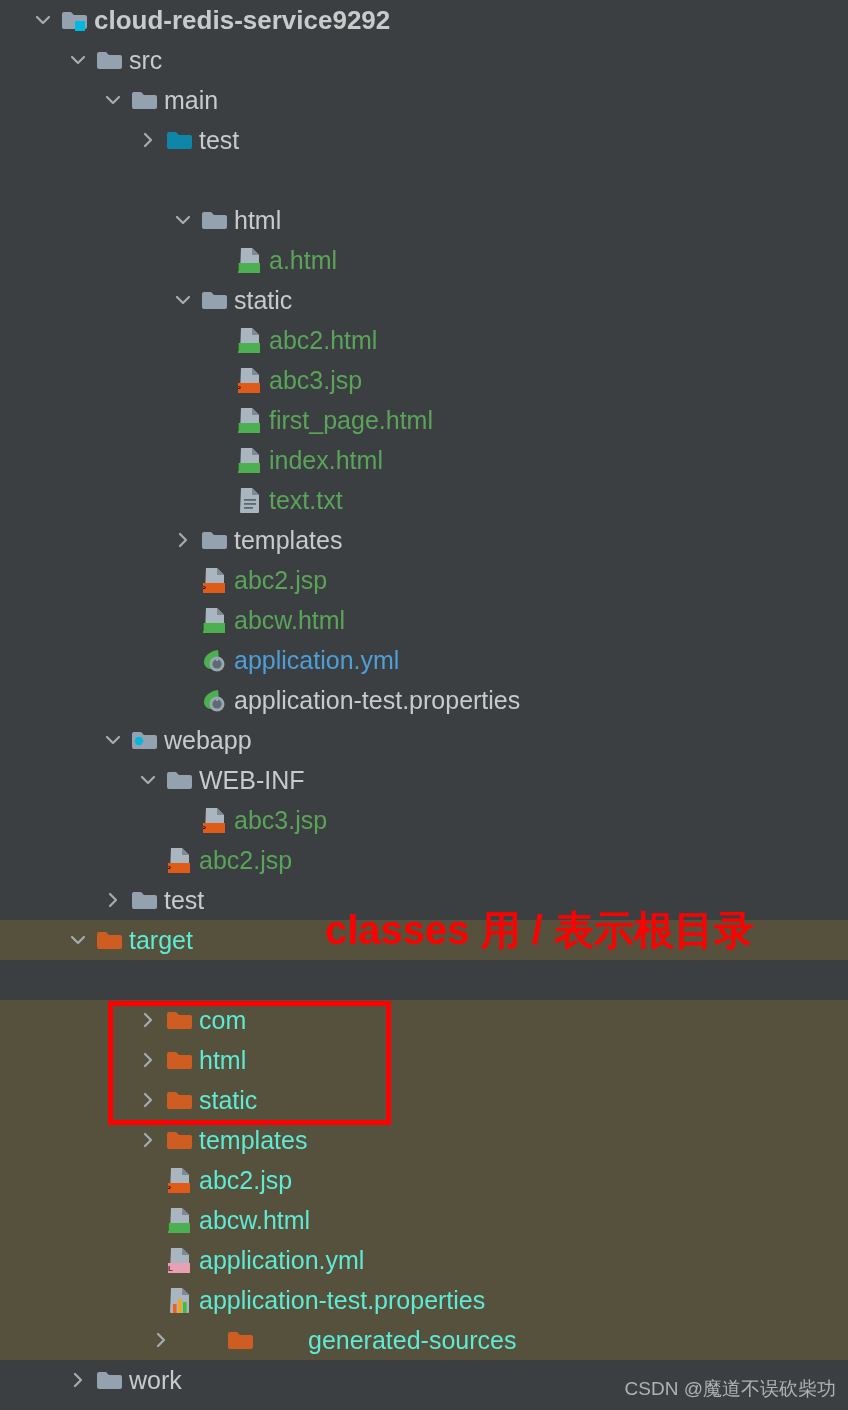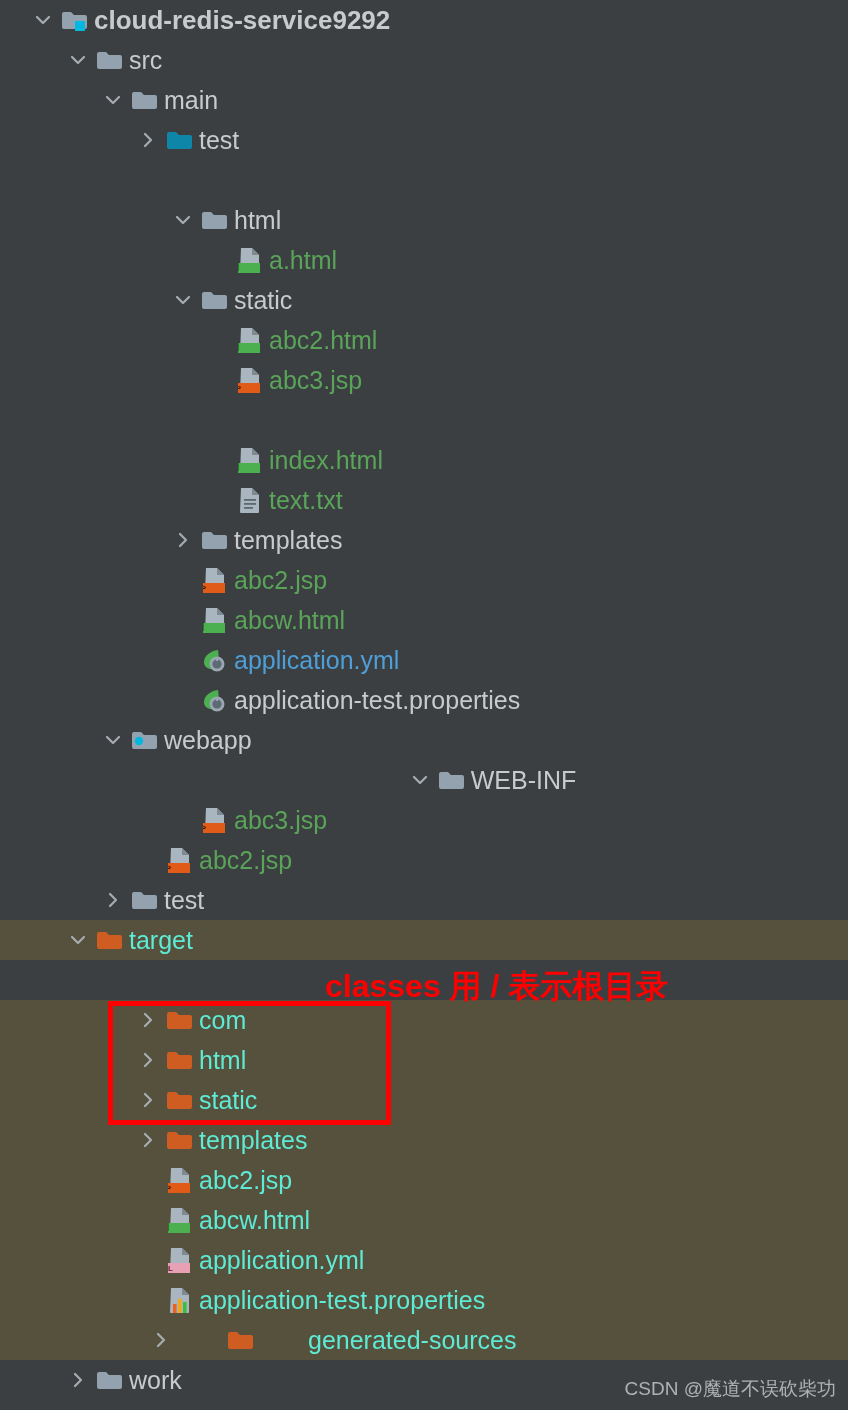--- a/index.html
+++ b/index.html
@@ -55,22 +55,22 @@
   
   #anno-box {
     position: absolute;
     left: 108px; top: 1001px;
     width: 283px; height: 124px;
     border: 5px solid #ff0000;
     pointer-events: none;
   }
   #anno-text {
     position: absolute;
-    left: 325px; top: 962px;
-    font-size: 32px;
+    left: 325px; top: 906px;
+    font-size: 40px;
     font-weight: bold;
     color: #ff0000;
     font-family: "Liberation Sans", "DejaVu Sans", sans-serif;
     white-space: nowrap;
     line-height: 48px;
   }
   #watermark {
     position: absolute;
     right: 12px; top: 1376px;
     font-size: 19px;
@@ -201,20 +201,33 @@
       <div class="icon">
         <svg xmlns="http://www.w3.org/2000/svg" width="24" height="28" viewBox="0 0 24 28">
           <path d="M3 2 h11 l7 7 v17 a1 1 0 0 1 -1 1 h-17 a1 1 0 0 1 -1 -1 z" fill="#a9b5bf"></path>
           <path d="M14 2 l7 7 h-7 z" fill="#7d8a94"></path>
           <rect x="-14" y="17" width="36" height="10" fill="#e05a18"></rect>
           <text x="-12" y="25.2" font-family="Liberation Sans, sans-serif" font-size="8" font-weight="bold" fill="#3a1400">JSP</text>
         </svg>
       </div>
       <div class="label green">abc3.jsp</div>
     </div>
+    <div class="row" style="top: 400px;">
+      <div style="flex: 0 0 203px;"></div>
+      <div class="twisty"></div>
+      <div class="icon">
+        <svg xmlns="http://www.w3.org/2000/svg" width="24" height="28" viewBox="0 0 24 28">
+          <path d="M3 2 h11 l7 7 v17 a1 1 0 0 1 -1 1 h-17 a1 1 0 0 1 -1 -1 z" fill="#a9b5bf"></path>
+          <path d="M14 2 l7 7 h-7 z" fill="#7d8a94"></path>
+          <rect x="-8" y="17" width="30" height="10" fill="#4caf50"></rect>
+          <text x="-6" y="25.2" font-family="Liberation Sans, sans-serif" font-size="10" font-weight="bold" fill="#123f12">H</text>
+        </svg>
+      </div>
+      <div class="label green">first_page.html</div>
+    </div>
     <div class="row" style="top: 440px;">
       <div style="flex: 0 0 203px;"></div>
       <div class="twisty"></div>
       <div class="icon">
         <svg xmlns="http://www.w3.org/2000/svg" width="24" height="28" viewBox="0 0 24 28">
           <path d="M3 2 h11 l7 7 v17 a1 1 0 0 1 -1 1 h-17 a1 1 0 0 1 -1 -1 z" fill="#a9b5bf"></path>
           <path d="M14 2 l7 7 h-7 z" fill="#7d8a94"></path>
           <rect x="-8" y="17" width="30" height="10" fill="#4caf50"></rect>
           <text x="-6" y="25.2" font-family="Liberation Sans, sans-serif" font-size="10" font-weight="bold" fill="#123f12">H</text>
         </svg>
@@ -309,21 +322,21 @@
         </svg>
       </div>
       <div class="icon">
         <svg xmlns="http://www.w3.org/2000/svg" width="28" height="22" viewBox="0 0 28 22">
           <path d="M1 5 a2 2 0 0 1 2-2 h7 l3 3 h11 a2 2 0 0 1 2 2 v10 a2 2 0 0 1-2 2 h-21 a2 2 0 0 1-2-2 z" fill="#93a2ae"></path>
           <circle cx="8" cy="12" r="4.2" fill="#00b8e0"></circle>
         </svg>
       </div>
       <div class="label dir">webapp</div>
     </div>
-    <div class="row" style="top: 760px; justify-content: center;">
+    <div class="row" style="top: 760px;">
       <div style="flex: 0 0 133px;"></div>
       <div class="twisty">
         <svg xmlns="http://www.w3.org/2000/svg" width="20" height="20" viewBox="0 0 20 20">
           <path d="M4 7 L10 13 L16 7" fill="none" stroke="#a6acb1" stroke-width="2.2" stroke-linecap="round" stroke-linejoin="round"></path>
         </svg>
       </div>
       <div class="icon">
         <svg xmlns="http://www.w3.org/2000/svg" width="28" height="22" viewBox="0 0 28 22">
           <path d="M1 5 a2 2 0 0 1 2-2 h7 l3 3 h11 a2 2 0 0 1 2 2 v10 a2 2 0 0 1-2 2 h-21 a2 2 0 0 1-2-2 z" fill="#93a2ae"></path>
         </svg>

